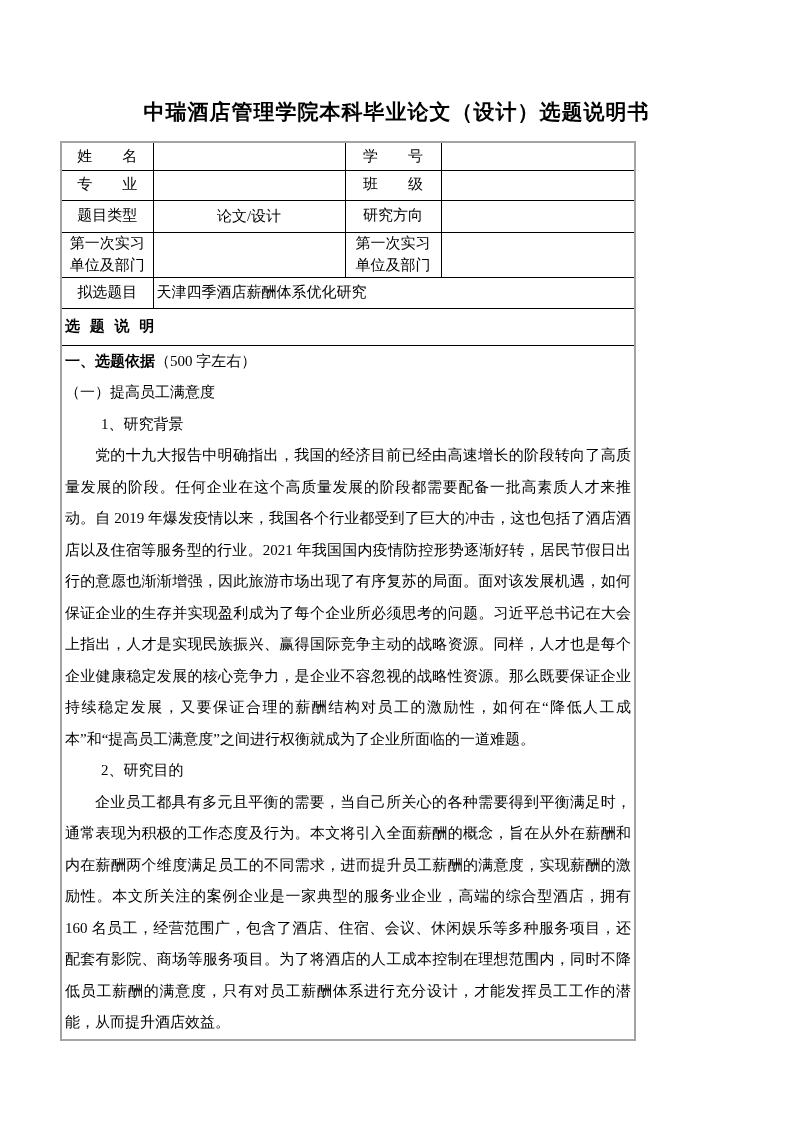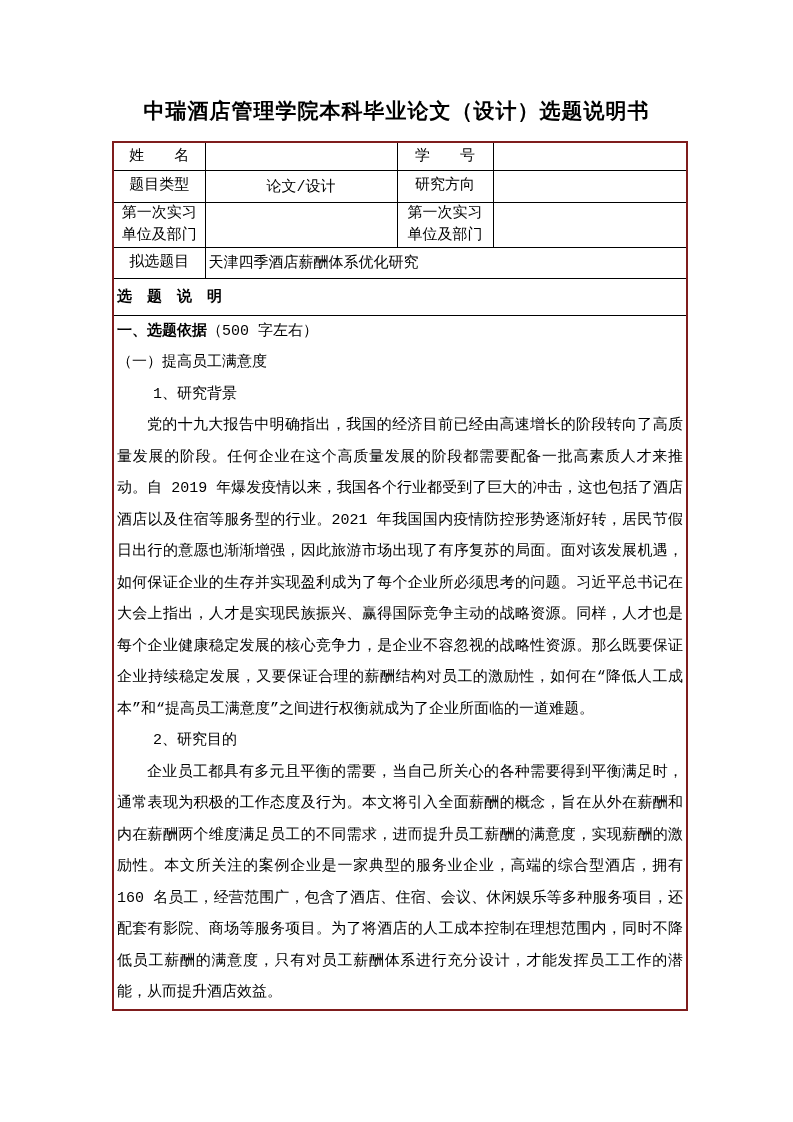--- a/index.html
+++ b/index.html
@@ -1,29 +1,29 @@
 <!DOCTYPE html>
 <html><head>
 <meta charset="utf-8">
 <style>
   html, body { margin: 0; padding: 0; background: #ffffff; }
   .page {
     width: 793px; height: 1122px; background: #ffffff; color: #000;
-    font-family: Liberation Mono, monospace;
+    font-family: Liberation Serif, serif;
     position: relative; overflow: hidden;
   }
   .doc-title {
     margin: 0; padding-top: 100px;
     text-align: center; font-size: 21px; font-weight: bold;
     letter-spacing: 1px; line-height: 1.2;
   }
   table.form-table {
     border-collapse: collapse; table-layout: fixed;
-    width: 576px; margin: 16px 0 0 112px;
-    border: 2px solid #7f1d1d;
+    width: 576px; margin: 16px 0 0 60px;
+    border: 2px solid #a3a3a3;
   }
   .form-table td {
     border: 1px solid #000; font-size: 15px; padding: 0 3px;
     overflow: hidden;
   }
   .lbl { text-align: center; line-height: 1.45; }
   .val { text-align: left; }
   .val-center { text-align: left; }
   .topic-type-val { text-align: center; font-size: 17px; }
   .section-title {
@@ -55,20 +55,26 @@
     </colgroup>
 
     <tbody>
         <tr style="height:28px">
       <td class="lbl">姓　　名</td>
       <td class="val"></td>
       <td class="lbl">学　　号</td>
       <td class="val"></td>
     </tr>
 
+    <tr style="height:30px">
+      <td class="lbl">专　　业</td>
+      <td class="val"></td>
+      <td class="lbl">班　　级</td>
+      <td class="val"></td>
+    </tr>
 
     <tr style="height:32px">
       <td class="lbl">题目类型</td>
       <td class="topic-type-val">论文/设计</td>
       <td class="lbl">研究方向</td>
       <td class="val"></td>
     </tr>
 
     <tr style="height:45px">
       <td class="lbl">第一次实习单位及部门</td>

